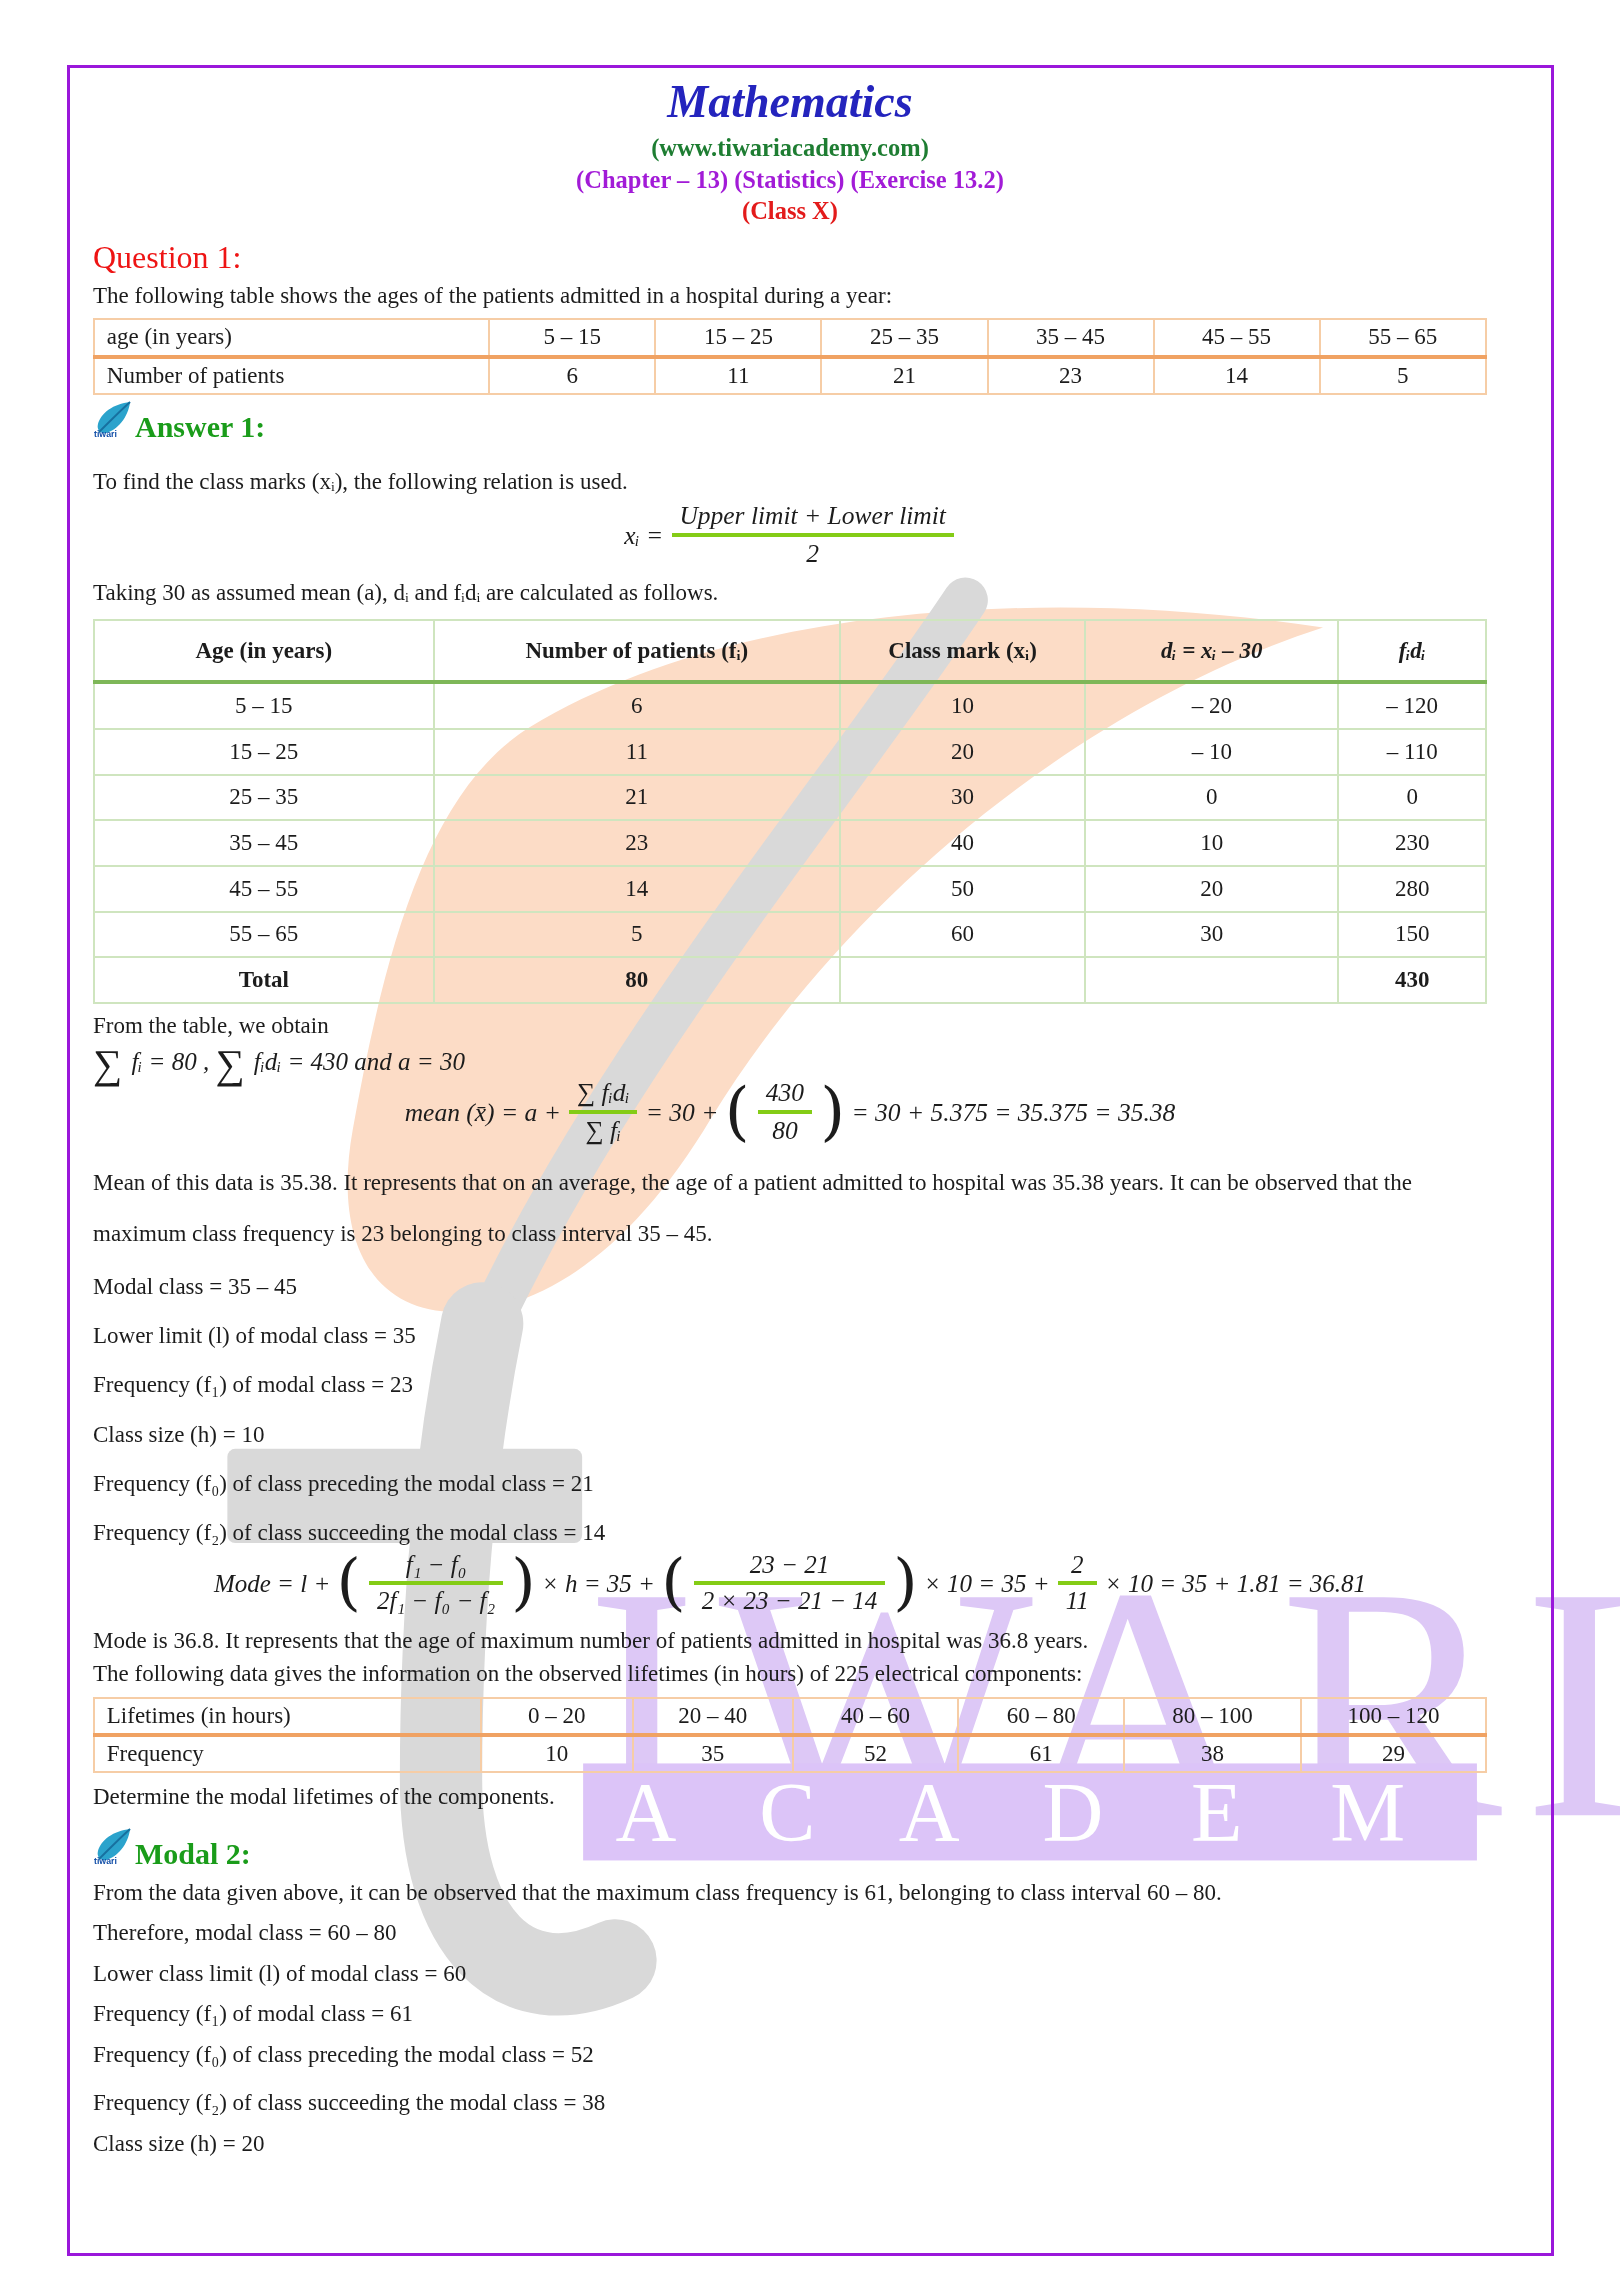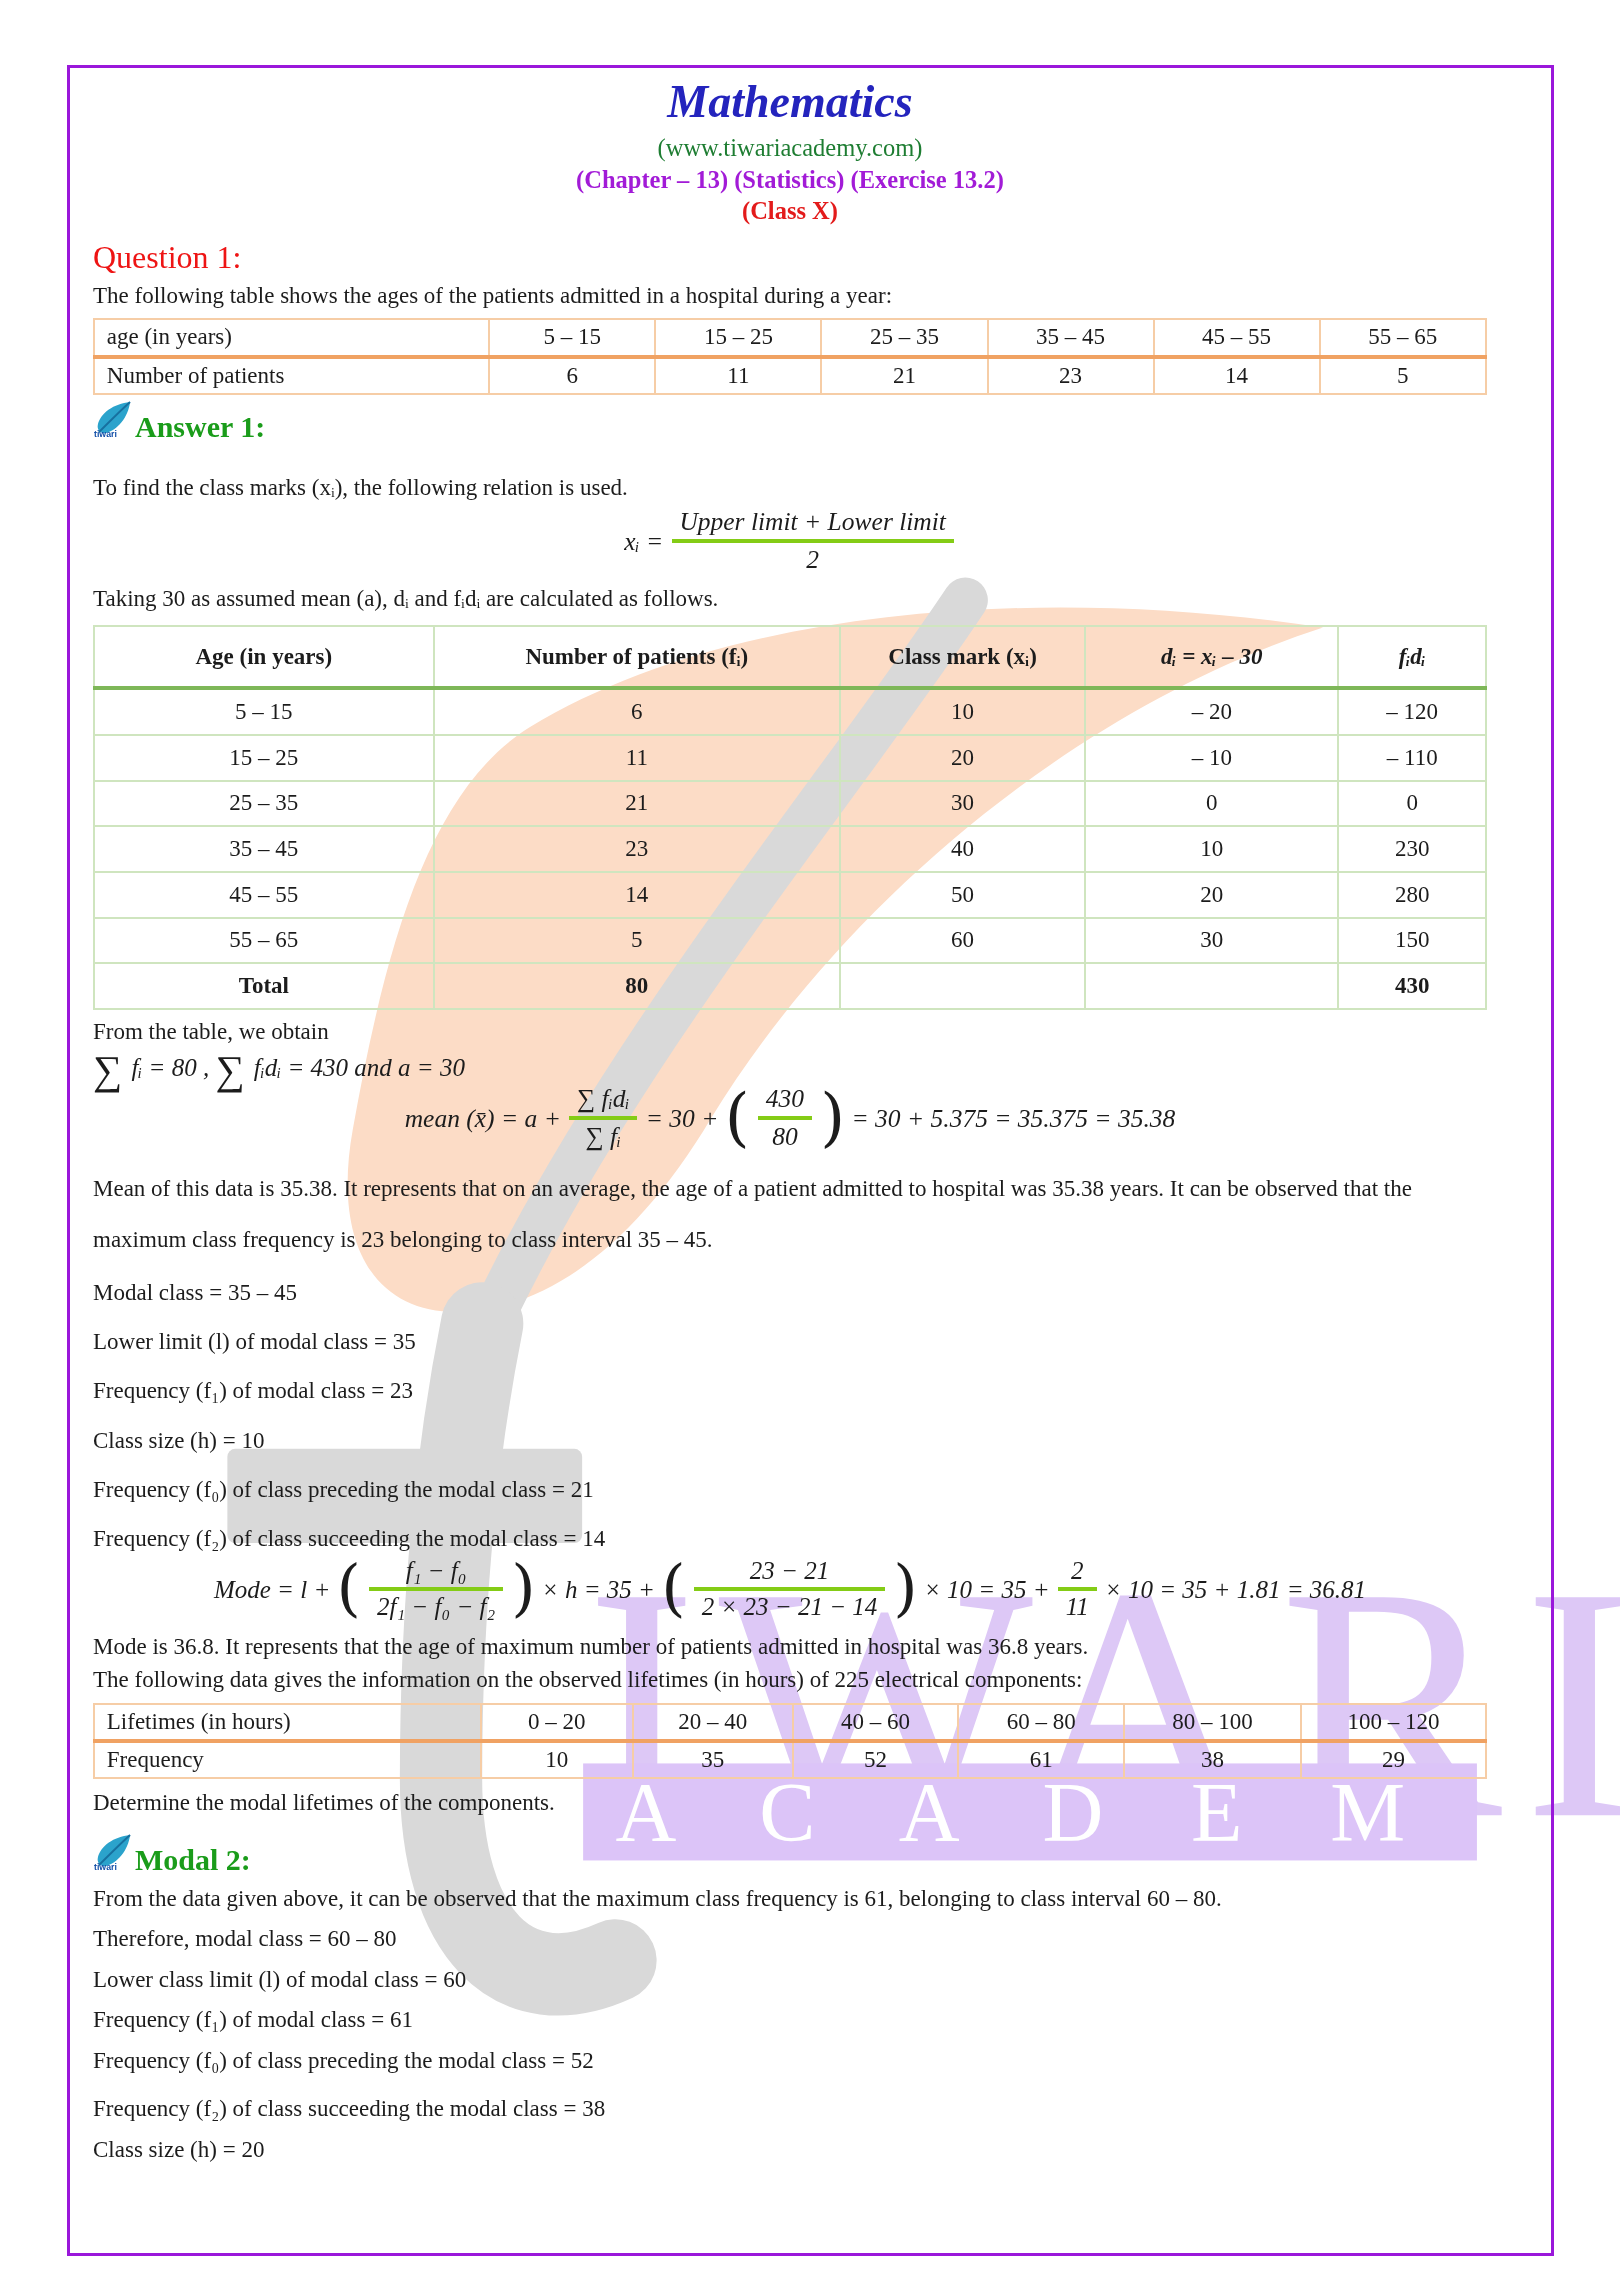--- a/index.html
+++ b/index.html
@@ -4,21 +4,21 @@
 <style>
   html,body{margin:0;padding:0;background:#ffffff;}
   body{width:1620px;height:2293px;position:relative;overflow:hidden;
        font-family:"Liberation Serif","DejaVu Serif",serif;color:#1c1c1c;}
   .border-frame{position:absolute;left:67px;top:65px;width:1487px;height:2191px;
        border:3.9px solid #9a17da;box-sizing:border-box;z-index:3;pointer-events:none;}
   .watermark{position:absolute;left:0;top:0;width:1620px;height:2293px;z-index:0;}
   .content{position:absolute;left:93px;top:76px;width:1394px;z-index:2;}
   .doc-header{text-align:center;}
   .title{font-size:46px;font-weight:bold;font-style:italic;color:#2424bd;margin:0;line-height:1.15;}
-  .site{font-size:24.5px;font-weight:normal;color:#1e7d32;margin:2.9px 0 0;line-height:1.3;}
+  .site{font-size:24.5px;font-weight:bold;color:#1e7d32;margin:2.9px 0 0;line-height:1.3;}
   .chapter{font-size:24.5px;font-weight:bold;color:#a21bd7;margin:0;line-height:1.3;}
   .klass{font-size:24.5px;font-weight:bold;color:#e31b1b;margin:0;line-height:1.3;}
   .q-heading{font-size:32px;font-weight:normal;color:#ee1414;margin:11.8px 0 2px;line-height:1.15;}
   .a-heading{font-size:30px;font-weight:bold;color:#1a9c1a;margin:9.8px 0 3.9px;line-height:1.1;
              display:flex;align-items:center;}
   .a-heading .leaf{margin-right:1px;position:relative;top:-3.9px;}
   .body-text{font-size:23px;margin:3.9px 0;line-height:1.42;}
   .qtable{width:100%;border-collapse:collapse;margin:5.9px 0 7.8px;font-size:23px;}
   .qtable td{border:2px solid #f6cda6;padding:2px 11.8px;line-height:1.32;}
   .qtable tr.hdr td{border-bottom:4.9px solid #f0a263;}
@@ -109,21 +109,21 @@
     <span class="leaf">
       <svg width="41" height="37" viewBox="0 0 42 38" style="font-size:31px">
         <path d="M38,1 C21,3 8,12 5,24 C3.5,30 8,34 13,33 C25,30 36,17 38,1 Z" fill="#2ba3cc"></path>
         <path d="M38,1 C28,10 17,21 6,32" stroke="#17709f" stroke-width="2" fill="none"></path>
         <text x="1" y="37" font-size="9" fill="#1450a8" font-family="'Liberation Sans',sans-serif">tiwari</text>
       </svg>
     </span>
     <span>Answer 1:</span>
   </div>
 
-  <p class="body-text gap-top" style="margin-top:24px">To find the class marks (xᵢ), the following relation is used.</p>
+  <p class="body-text gap-top" style="margin-top:18px">To find the class marks (xᵢ), the following relation is used.</p>
 
   <div class="formula formula-lg">
     <span>xᵢ  =</span>
     <span class="frac">
       <span class="num">Upper limit + Lower limit</span>
       <span class="den">2</span>
     </span>
   </div>
 
   <p class="body-text">Taking 30 as assumed mean (a), dᵢ and fᵢdᵢ are calculated as follows.</p>

